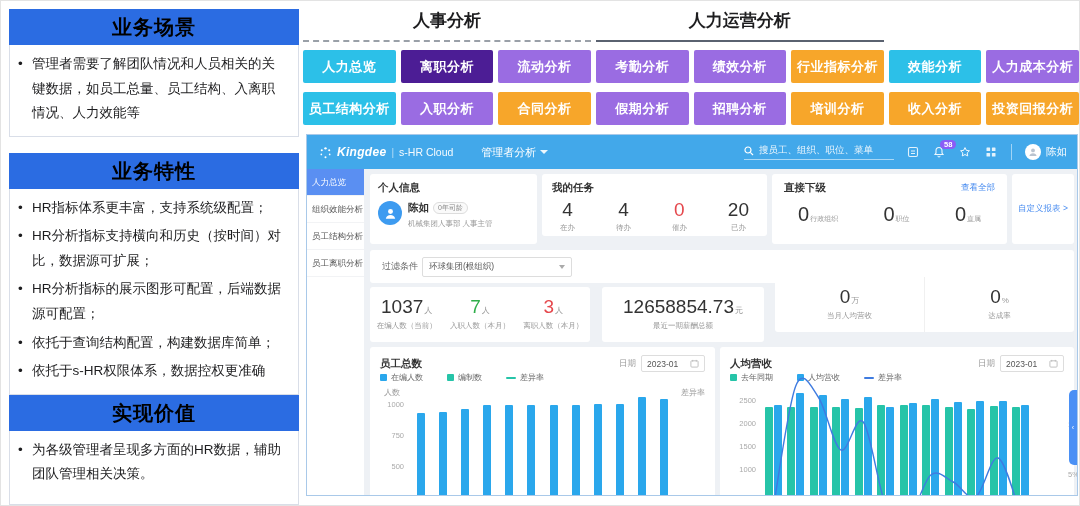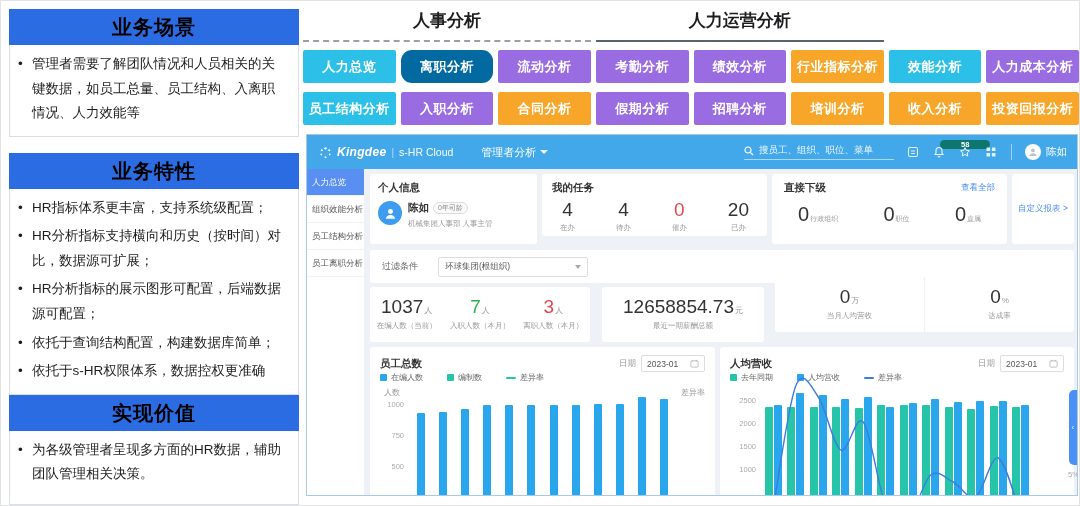--- a/index.html
+++ b/index.html
@@ -44,22 +44,22 @@
   .brand .k-sep { opacity:.6; font-size:10px; }
   .brand .k-prod { font-size:10.5px; opacity:.95; }
   .top-nav { margin-left:28px; font-size:11px; display:flex; align-items:center; gap:4px; cursor:pointer;}
   .caret { width:0; height:0; border-left:4px solid transparent; border-right:4px solid transparent;
     border-top:4px solid rgba(255,255,255,.9); display:inline-block; }
   .top-right { margin-left:auto; display:flex; align-items:center; gap:13px; }
   .searchbox { display:flex; align-items:center; gap:5px; border-bottom:1px solid rgba(255,255,255,.55);
     padding-bottom:2px; min-width:150px; cursor:text; }
   .searchbox .ph { font-size:9.5px; color:rgba(255,255,255,.9); }
   .tb-ico { width:13px; height:13px; display:inline-flex; cursor:pointer; position:relative; }
-  .badge { position:absolute; top:-6px; left:7px; background:#0f766e; color:#fff;
-    font-size:7.5px; line-height:9px; padding:0 21px; border-radius:5px; font-weight:bold;}
+  .badge { position:absolute; top:-6px; left:7px; background:#8b5cf6; color:#fff;
+    font-size:7.5px; line-height:9px; padding:0 4px; border-radius:5px; font-weight:bold;}
   .top-div { width:1px; height:16px; background:rgba(255,255,255,.5); }
   .avatar-wrap { display:flex; align-items:center; gap:5px; cursor:pointer;}
   .avatar { width:16px; height:16px; border-radius:50%; background:#fff; display:flex;
     align-items:center; justify-content:center; }
   .avatar-name { font-size:10.5px; }
 
   .side { position:absolute; left:0; top:34px; bottom:0; width:57px; background:#fff; }
   .side-item { height:27px; line-height:27px; font-size:8.5px; color:#555;
     padding-left:5px; border-bottom:1px solid #f2f3f5; cursor:pointer; white-space:nowrap;}
   .side-item.active { background:var(--c-selected,#5a8ff2); color:#fff; }
@@ -91,21 +91,21 @@
   .s-items { display:flex; justify-content:space-between; padding:0 14px; margin-top:8px; }
   .s-val { font-size:20px; color:#333; }
   .s-unit { font-size:7px; color:#999; margin-left:1px; }
 
   .c-report { left:648px; top:5px; width:62px; height:70px; display:flex;
     align-items:center; justify-content:center; }
   .c-report .link { font-size:8.5px; white-space:nowrap; }
 
   
   .c-filter { left:6px; top:81px; width:704px; height:33px; display:flex;
-    align-items:center; gap:20px; padding:0 12px; }
+    align-items:center; gap:4px; padding:0 12px; }
   .f-label { font-size:9px; color:#666; }
   .f-select { width:150px; height:20px; border:1px solid #ddd; border-radius:2px;
     display:flex; align-items:center; justify-content:space-between; padding:0 6px; cursor:pointer;}
   .f-select .val { font-size:8.5px; color:#555; }
   .f-caret { width:0; height:0; border-left:3.5px solid transparent; border-right:3.5px solid transparent;
     border-top:4px solid #aaa; }
 
   
   .stat-val { font-size:19px; color:#333; }
   .stat-unit { font-size:8px; color:#999; margin-left:1px; }
@@ -186,21 +186,21 @@
     </div>
   </aside>
 
   <section class="matrix">
     <div class="m-heads">
       <div class="m-head dashed">人事分析</div>
       <div class="m-head solid">人力运营分析</div>
     </div>
     <div class="m-grid">
       <div class="mbtn" style="background: rgb(44, 192, 232);">人力总览</div>
-      <div class="mbtn" style="background: #0369a1; border-radius: 11px;">离职分析</div>
+      <div class="mbtn" style="background: #4c1d95;">离职分析</div>
       <div class="mbtn" style="background: rgb(154, 108, 226);">流动分析</div>
       <div class="mbtn" style="background: rgb(154, 108, 226);">考勤分析</div>
       <div class="mbtn" style="background: rgb(154, 108, 226);">绩效分析</div>
       <div class="mbtn" style="background: rgb(247, 166, 42);">行业指标分析</div>
       <div class="mbtn" style="background: rgb(44, 192, 232);">效能分析</div>
       <div class="mbtn" style="background: rgb(154, 108, 226);">人力成本分析</div>
       <div class="mbtn" style="background: rgb(44, 192, 232);">员工结构分析</div>
       <div class="mbtn" style="background: rgb(154, 108, 226);">入职分析</div>
       <div class="mbtn" style="background: rgb(247, 166, 42);">合同分析</div>
       <div class="mbtn" style="background: rgb(154, 108, 226);">假期分析</div>

